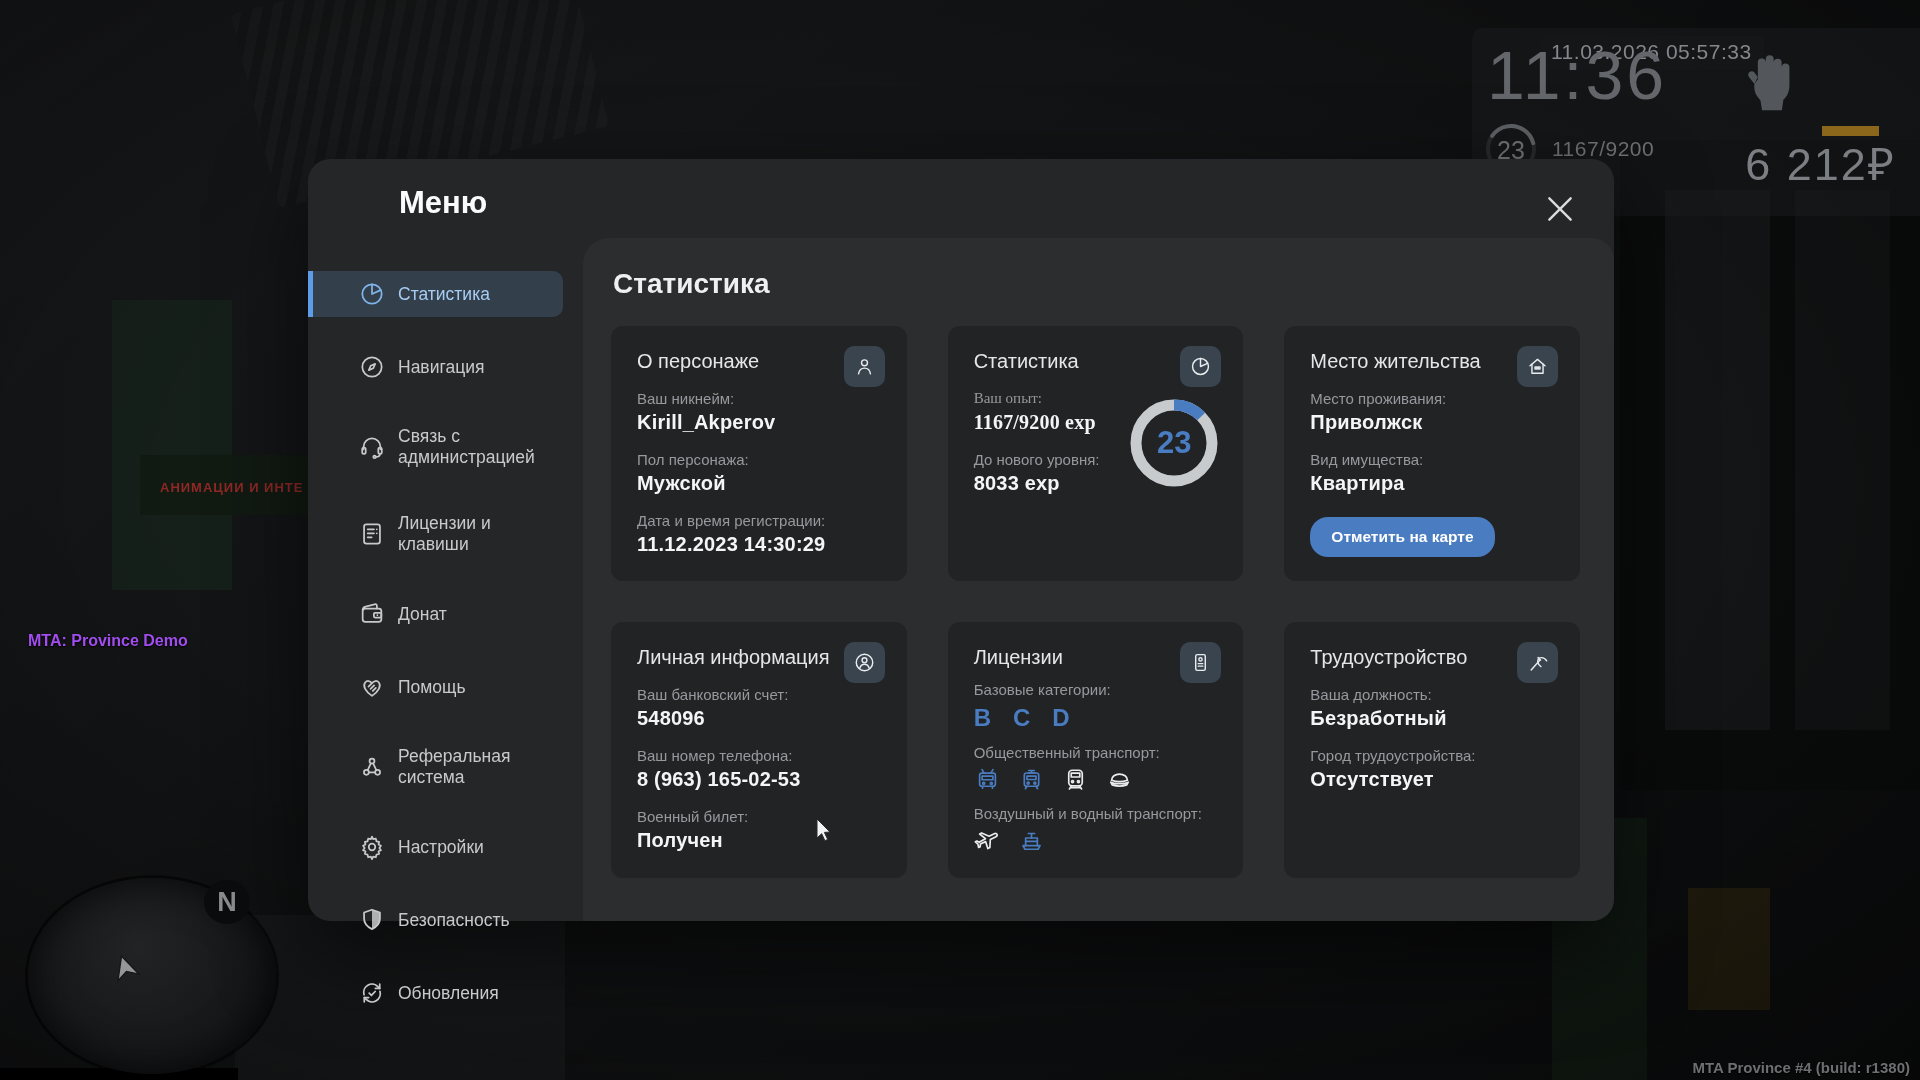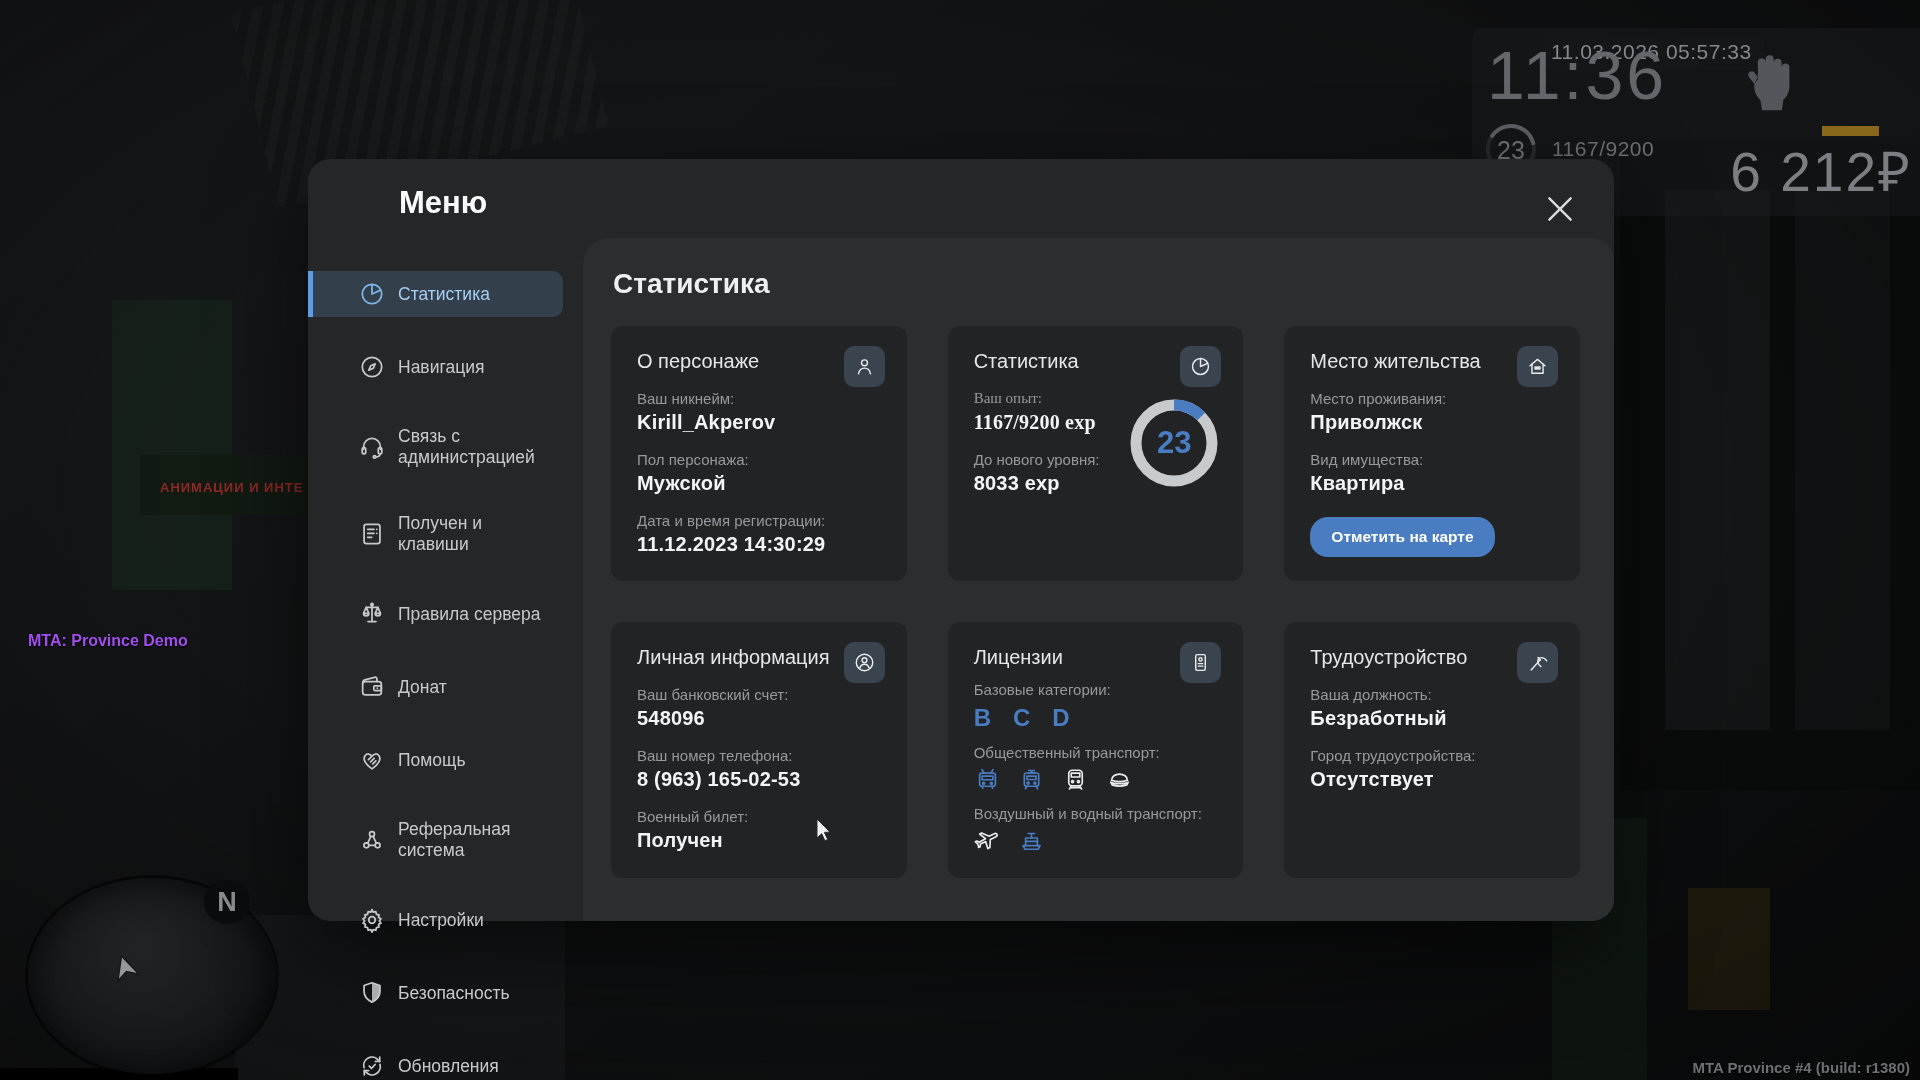--- a/index.html
+++ b/index.html
@@ -34,21 +34,21 @@
      background:rgba(22,24,26,.6);color:#84878b;font-size:21px;letter-spacing:.5px;margin-top:36px;}
   .hud-clock{position:absolute;left:1487px;top:36px;font-size:68px;color:#63666a;
      letter-spacing:3px;}
   .fist{position:absolute;left:1742px;top:48px;width:60px;height:68px;color:#53565a;}
   .lvl-ring{position:absolute;left:1484px;top:122px;width:54px;height:54px;}
   .lvl-num{position:absolute;left:1484px;top:136px;width:54px;text-align:center;
      font-size:25px;color:#6f7276;}
   .hud-exp{position:absolute;left:1552px;top:137px;font-size:21px;color:#6d7074;
      letter-spacing:.5px;}
   .gold-bar{position:absolute;left:1822px;top:126px;width:57px;height:10px;background:#8a671b;}
-  .hud-money{position:absolute;right:8px;top:132px;font-size:55px;color:#7b7e82;
+  .hud-money{position:absolute;right:24px;top:132px;font-size:45px;color:#7b7e82;
      letter-spacing:2px;}
 
   
   .brand{position:absolute;left:28px;top:632px;font-size:16px;font-weight:bold;
      color:#a24df0;text-shadow:0 1px 2px #000;}
   .build{position:absolute;right:10px;bottom:4px;font-size:15px;font-weight:bold;
      color:#6d6f72;text-shadow:0 1px 1px #000;margin-left:44px;}
 
   
   .radar{position:absolute;left:28px;top:878px;width:248px;height:196px;border-radius:50%;
@@ -196,31 +196,21 @@
         <span class="sb-lbl">Связь с администрацией</span>
       </div>
       <div class="sb-item">
         <span class="sb-ic">
             <svg viewBox="0 0 24 24" fill="none" stroke="currentColor" stroke-width="1.5" stroke-linecap="round" stroke-linejoin="round">
               <rect x="5.2" y="3.8" width="13.6" height="16.4" rx="2"></rect>
               <path d="M8.3 8h5.4M8.3 11.4h5.4M8.3 14.8h3.4"></path>
               <path d="M16.1 8h.01M16.1 11.4h.01"></path>
             </svg>
           </span>
-        <span class="sb-lbl">Получен и клавиши</span>
-      </div>
-      <div class="sb-item">
-        <span class="sb-ic">
-            <svg viewBox="0 0 24 24" fill="none" stroke="currentColor" stroke-width="1.5" stroke-linecap="round" stroke-linejoin="round">
-              <path d="M12 4.6v13.9M8.6 18.5h6.8M7 6.4h10"></path>
-              <circle cx="12" cy="3.8" r="1"></circle>
-              <path d="M7 6.4l-2.3 5h4.6zM4.7 11.4a2.3 2.3 0 0 0 4.6 0M17 6.4l-2.3 5h4.6zM14.7 11.4a2.3 2.3 0 0 0 4.6 0"></path>
-            </svg>
-          </span>
-        <span class="sb-lbl">Правила сервера</span>
+        <span class="sb-lbl">Лицензии и клавиши</span>
       </div>
       <div class="sb-item">
         <span class="sb-ic">
             <svg viewBox="0 0 24 24" fill="none" stroke="currentColor" stroke-width="1.5" stroke-linecap="round" stroke-linejoin="round">
               <path d="M4 8.6c0-1.7.9-2.6 2.6-3l7.6-1.9c1.3-.3 2 .3 2 1.6v2"></path>
               <rect x="4" y="7.3" width="16" height="11.5" rx="2.2"></rect>
               <rect x="13.6" y="11" width="6.4" height="4" rx="1"></rect>
               <path d="M16.6 13h.01"></path>
             </svg>
           </span>

